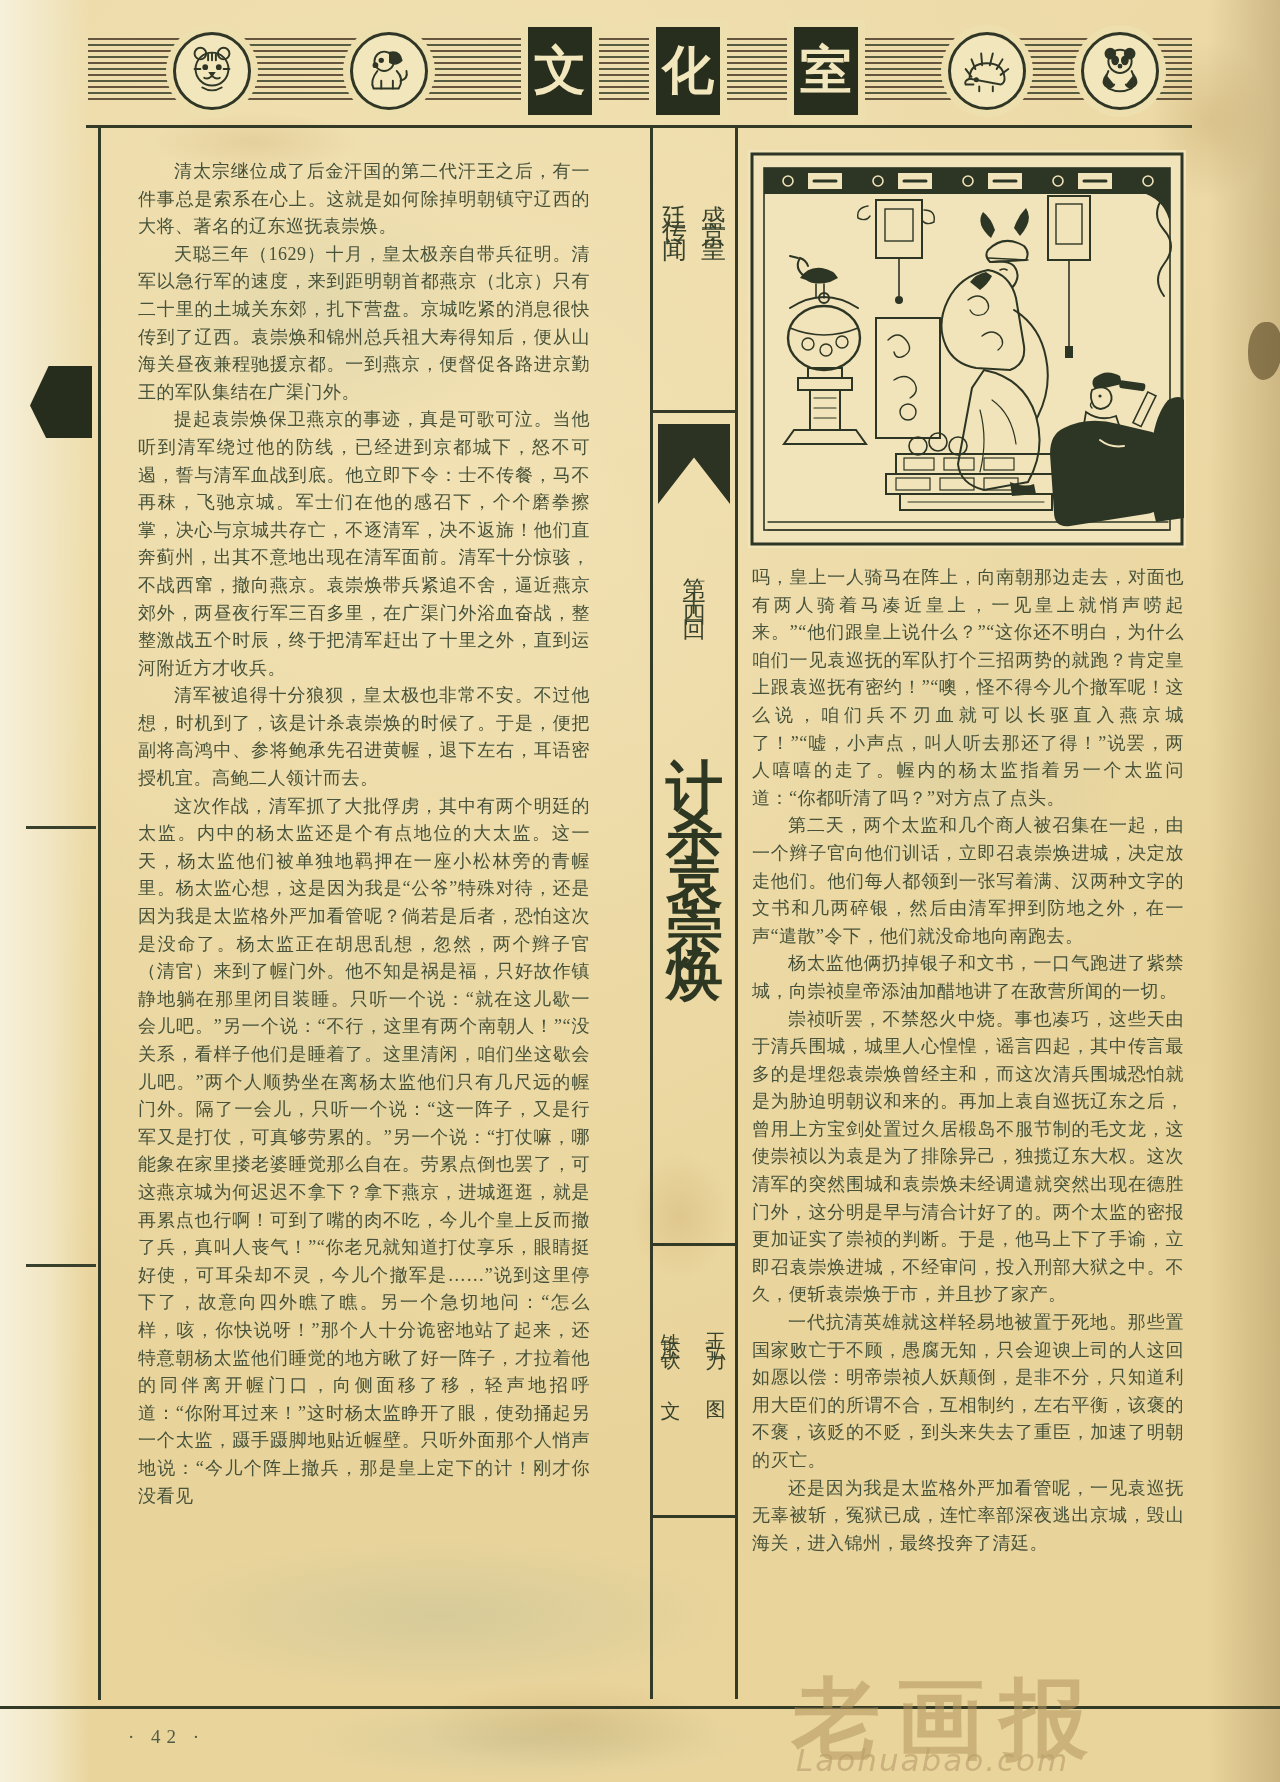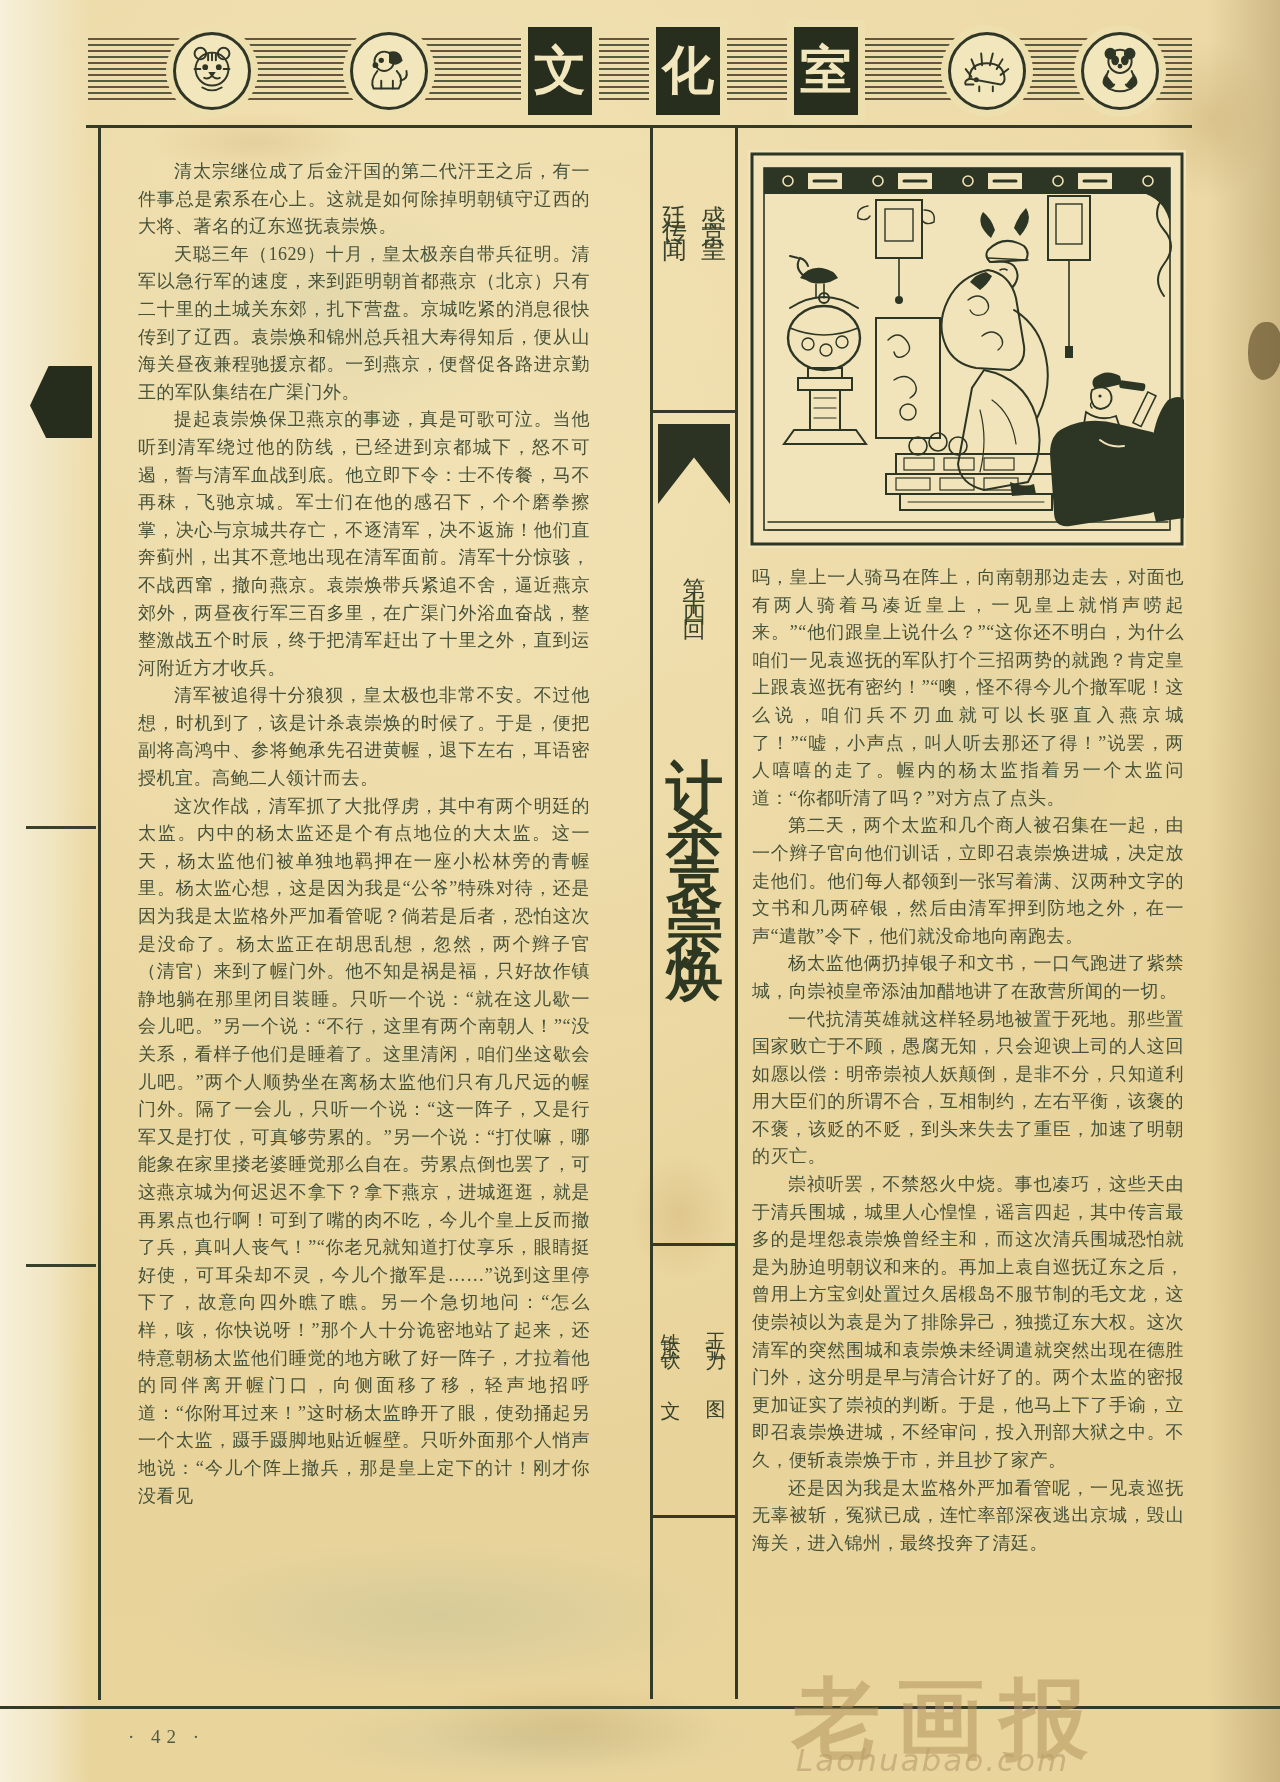--- a/index.html
+++ b/index.html
@@ -313,21 +313,21 @@
         <line x1="20" y1="372" x2="420" y2="372" stroke-width="1.4"></line>
         <line x1="20" y1="380" x2="420" y2="380" stroke-width="1"></line>
       </g>
     </svg>
   </div>
 
   <div class="col right-col">
     <p class="cont">吗，皇上一人骑马在阵上，向南朝那边走去，对面也有两人骑着马凑近皇上，一见皇上就悄声唠起来。”“他们跟皇上说什么？”“这你还不明白，为什么咱们一见袁巡抚的军队打个三招两势的就跑？肯定皇上跟袁巡抚有密约！”“噢，怪不得今儿个撤军呢！这么说，咱们兵不刃血就可以长驱直入燕京城了！”“嘘，小声点，叫人听去那还了得！”说罢，两人嘻嘻的走了。幄内的杨太监指着另一个太监问道：“你都听清了吗？”对方点了点头。</p>
     <p>第二天，两个太监和几个商人被召集在一起，由一个辫子官向他们训话，立即召袁崇焕进城，决定放走他们。他们每人都领到一张写着满、汉两种文字的文书和几两碎银，然后由清军押到防地之外，在一声“遣散”令下，他们就没命地向南跑去。</p>
     <p>杨太监他俩扔掉银子和文书，一口气跑进了紫禁城，向崇祯皇帝添油加醋地讲了在敌营所闻的一切。</p>
+    <p>崇祯听罢，不禁怒火中烧。事也凑巧，这些天由于清兵围城，城里人心惶惶，谣言四起，其中传言最多的是埋怨袁崇焕曾经主和，而这次清兵围城恐怕就是为胁迫明朝议和来的。再加上袁自巡抚辽东之后，曾用上方宝剑处置过久居椴岛不服节制的毛文龙，这使崇祯以为袁是为了排除异己，独揽辽东大权。这次清军的突然围城和袁崇焕未经调遣就突然出现在德胜门外，这分明是早与清合计好了的。两个太监的密报更加证实了崇祯的判断。于是，他马上下了手谕，立即召袁崇焕进城，不经审问，投入刑部大狱之中。不久，便斩袁崇焕于市，并且抄了家产。</p>
     <p>一代抗清英雄就这样轻易地被置于死地。那些置国家败亡于不顾，愚腐无知，只会迎谀上司的人这回如愿以偿：明帝崇祯人妖颠倒，是非不分，只知道利用大臣们的所谓不合，互相制约，左右平衡，该褒的不褒，该贬的不贬，到头来失去了重臣，加速了明朝的灭亡。</p>
-    <p>崇祯听罢，不禁怒火中烧。事也凑巧，这些天由于清兵围城，城里人心惶惶，谣言四起，其中传言最多的是埋怨袁崇焕曾经主和，而这次清兵围城恐怕就是为胁迫明朝议和来的。再加上袁自巡抚辽东之后，曾用上方宝剑处置过久居椴岛不服节制的毛文龙，这使崇祯以为袁是为了排除异己，独揽辽东大权。这次清军的突然围城和袁崇焕未经调遣就突然出现在德胜门外，这分明是早与清合计好了的。两个太监的密报更加证实了崇祯的判断。于是，他马上下了手谕，立即召袁崇焕进城，不经审问，投入刑部大狱之中。不久，便斩袁崇焕于市，并且抄了家产。</p>
     <p>还是因为我是太监格外严加看管呢，一见袁巡抚无辜被斩，冤狱已成，连忙率部深夜逃出京城，毁山海关，进入锦州，最终投奔了清廷。</p>
   </div>
 
   <div class="pageno">· 42 ·</div>
   <div class="wm-cn">老画报</div>
   <div class="wm-en">Laohuabao.com</div>
 </div>
 
 </body></html>

